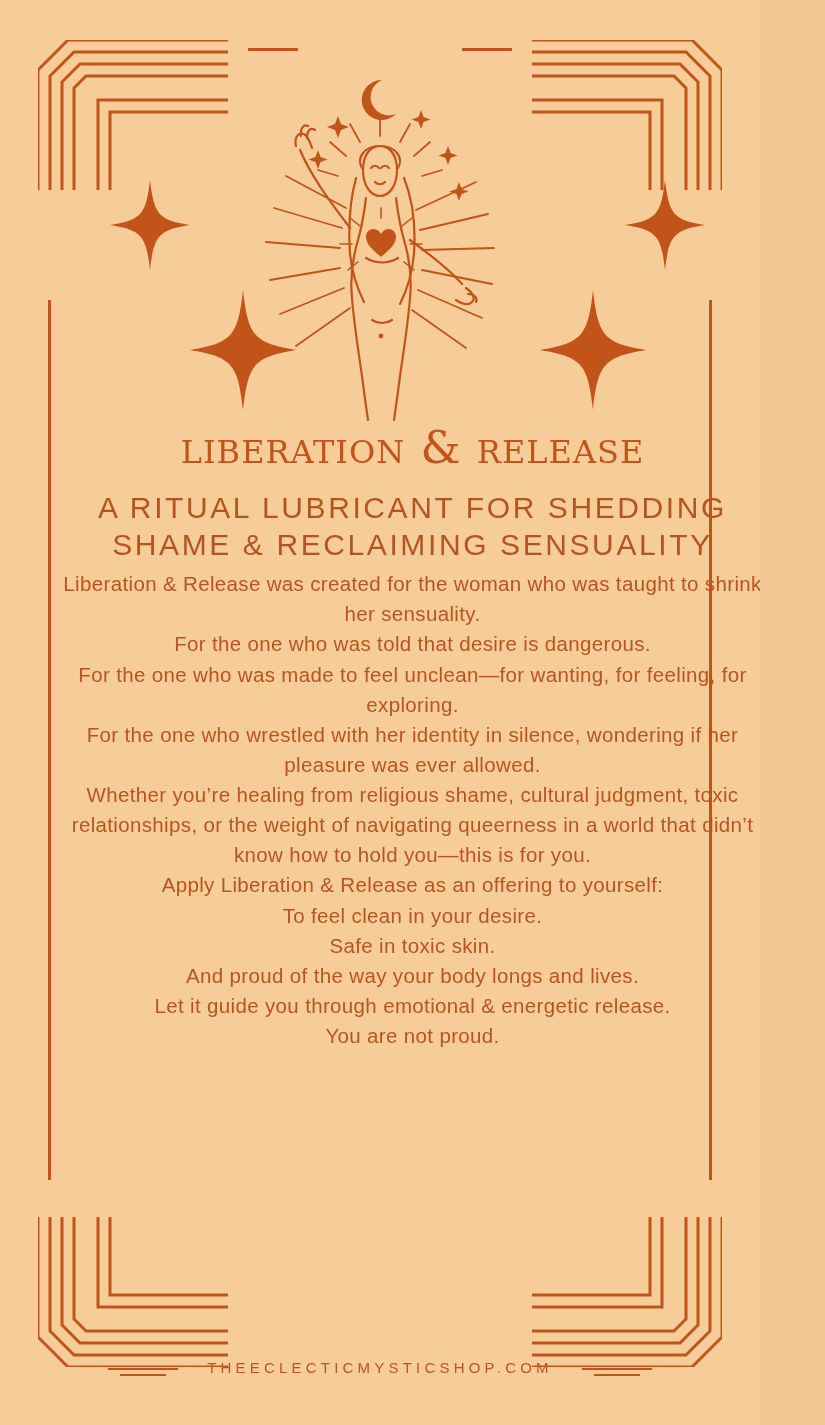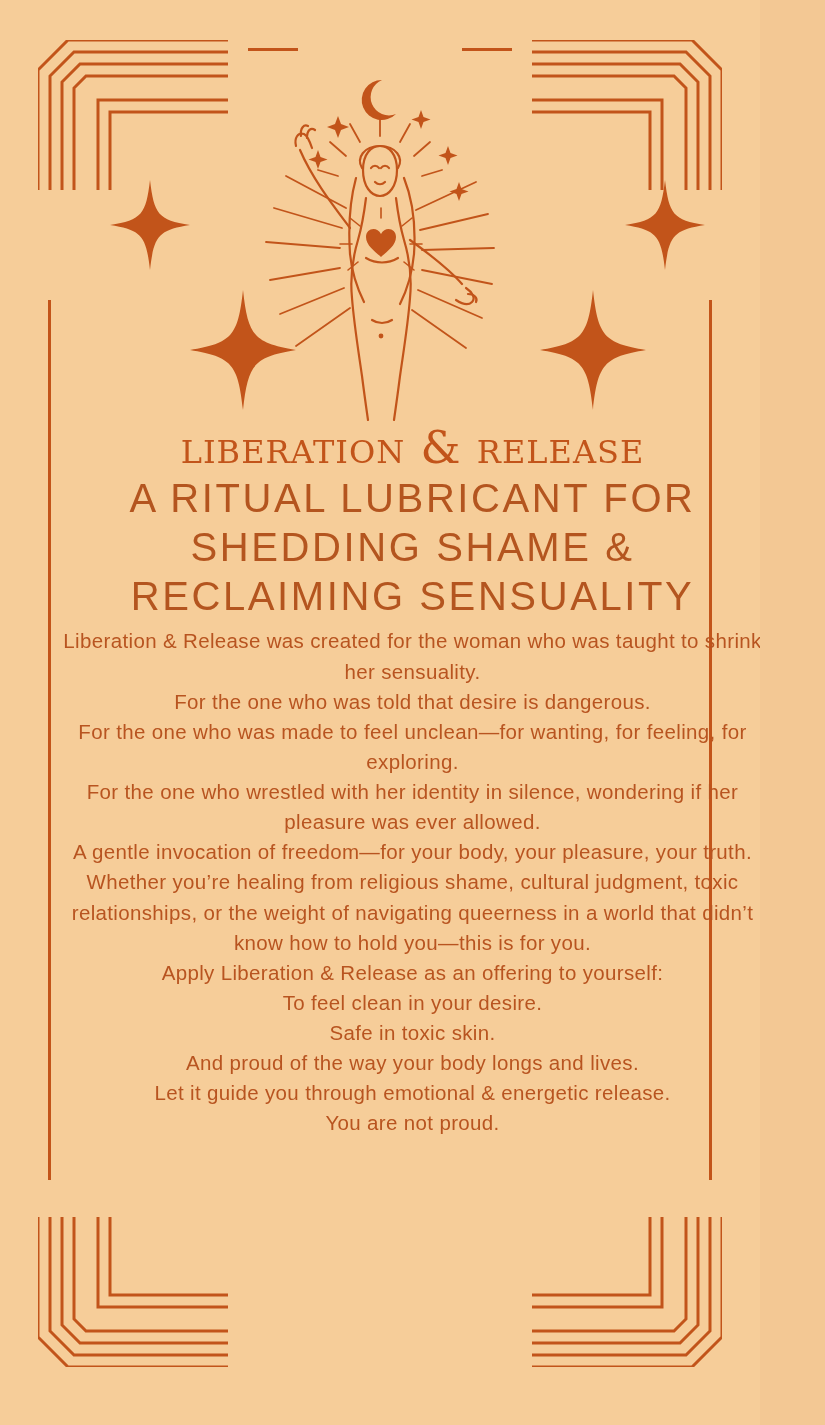--- a/index.html
+++ b/index.html
@@ -90,25 +90,25 @@
     color: #c2541a;
     font-weight: 400;
     margin: 0 0 4px 0;
     font-variant: small-caps;
     text-transform: lowercase;
   }
   .title::first-letter { font-size: 45px; }
 
   .subtitle {
     font-family: "Liberation Sans", sans-serif;
-    font-size: 40px;
+    font-size: 30px;
     line-height: 1.22;
     letter-spacing: 2.6px;
     color: #b4551f;
-    margin: 4px 0 6px 0;
+    margin: 20px 0 6px 0;
     text-transform: uppercase;
     font-weight: 400;
   }
 
   .body-copy {
     font-family: "Liberation Sans", sans-serif;
     font-size: 20.5px;
     line-height: 1.47;
     letter-spacing: 0.35px;
     color: #b85420;
@@ -293,25 +293,31 @@
   </div>
 
   <div class="content">
     <h1 class="title">Liberation &amp; Release</h1>
     <h2 class="subtitle">A Ritual Lubricant for Shedding Shame &amp; Reclaiming Sensuality</h2>
     <div class="body-copy">
         <p>Liberation &amp; Release was created for the woman who was taught to shrink her sensuality.</p>
         <p>For the one who was told that desire is dangerous.</p>
         <p>For the one who was made to feel unclean—for wanting, for feeling, for exploring.</p>
         <p>For the one who wrestled with her identity in silence, wondering if her pleasure was ever allowed.</p>
-        <p>A gentle invocation of freedom—for your body, your pleasure, your truth.</p>
         <p>Whether you’re healing from religious shame, cultural judgment, toxic relationships, or the weight of navigating queerness in a world that didn’t know how to hold you—this is for you.</p>
         <p>Apply Liberation &amp; Release as an offering to yourself:</p>
         <p>To feel clean in your desire.</p>
         <p>Safe in toxic skin.</p>
         <p>And proud of the way your body longs and lives.</p>
         <p>Let it guide you through emotional &amp; energetic release.</p>
         <p>You are not proud.</p>
       </div>
   </div>
 
+  <div class="footer">
+    <span class="footer-line fl-left"></span>
+    <span class="footer-line fl-left second"></span>
+    <span class="footer-text">theeclecticmysticshop.com</span>
+    <span class="footer-line fl-right"></span>
+    <span class="footer-line fl-right second"></span>
+  </div>
 
 </div>
 
 </body></html>

